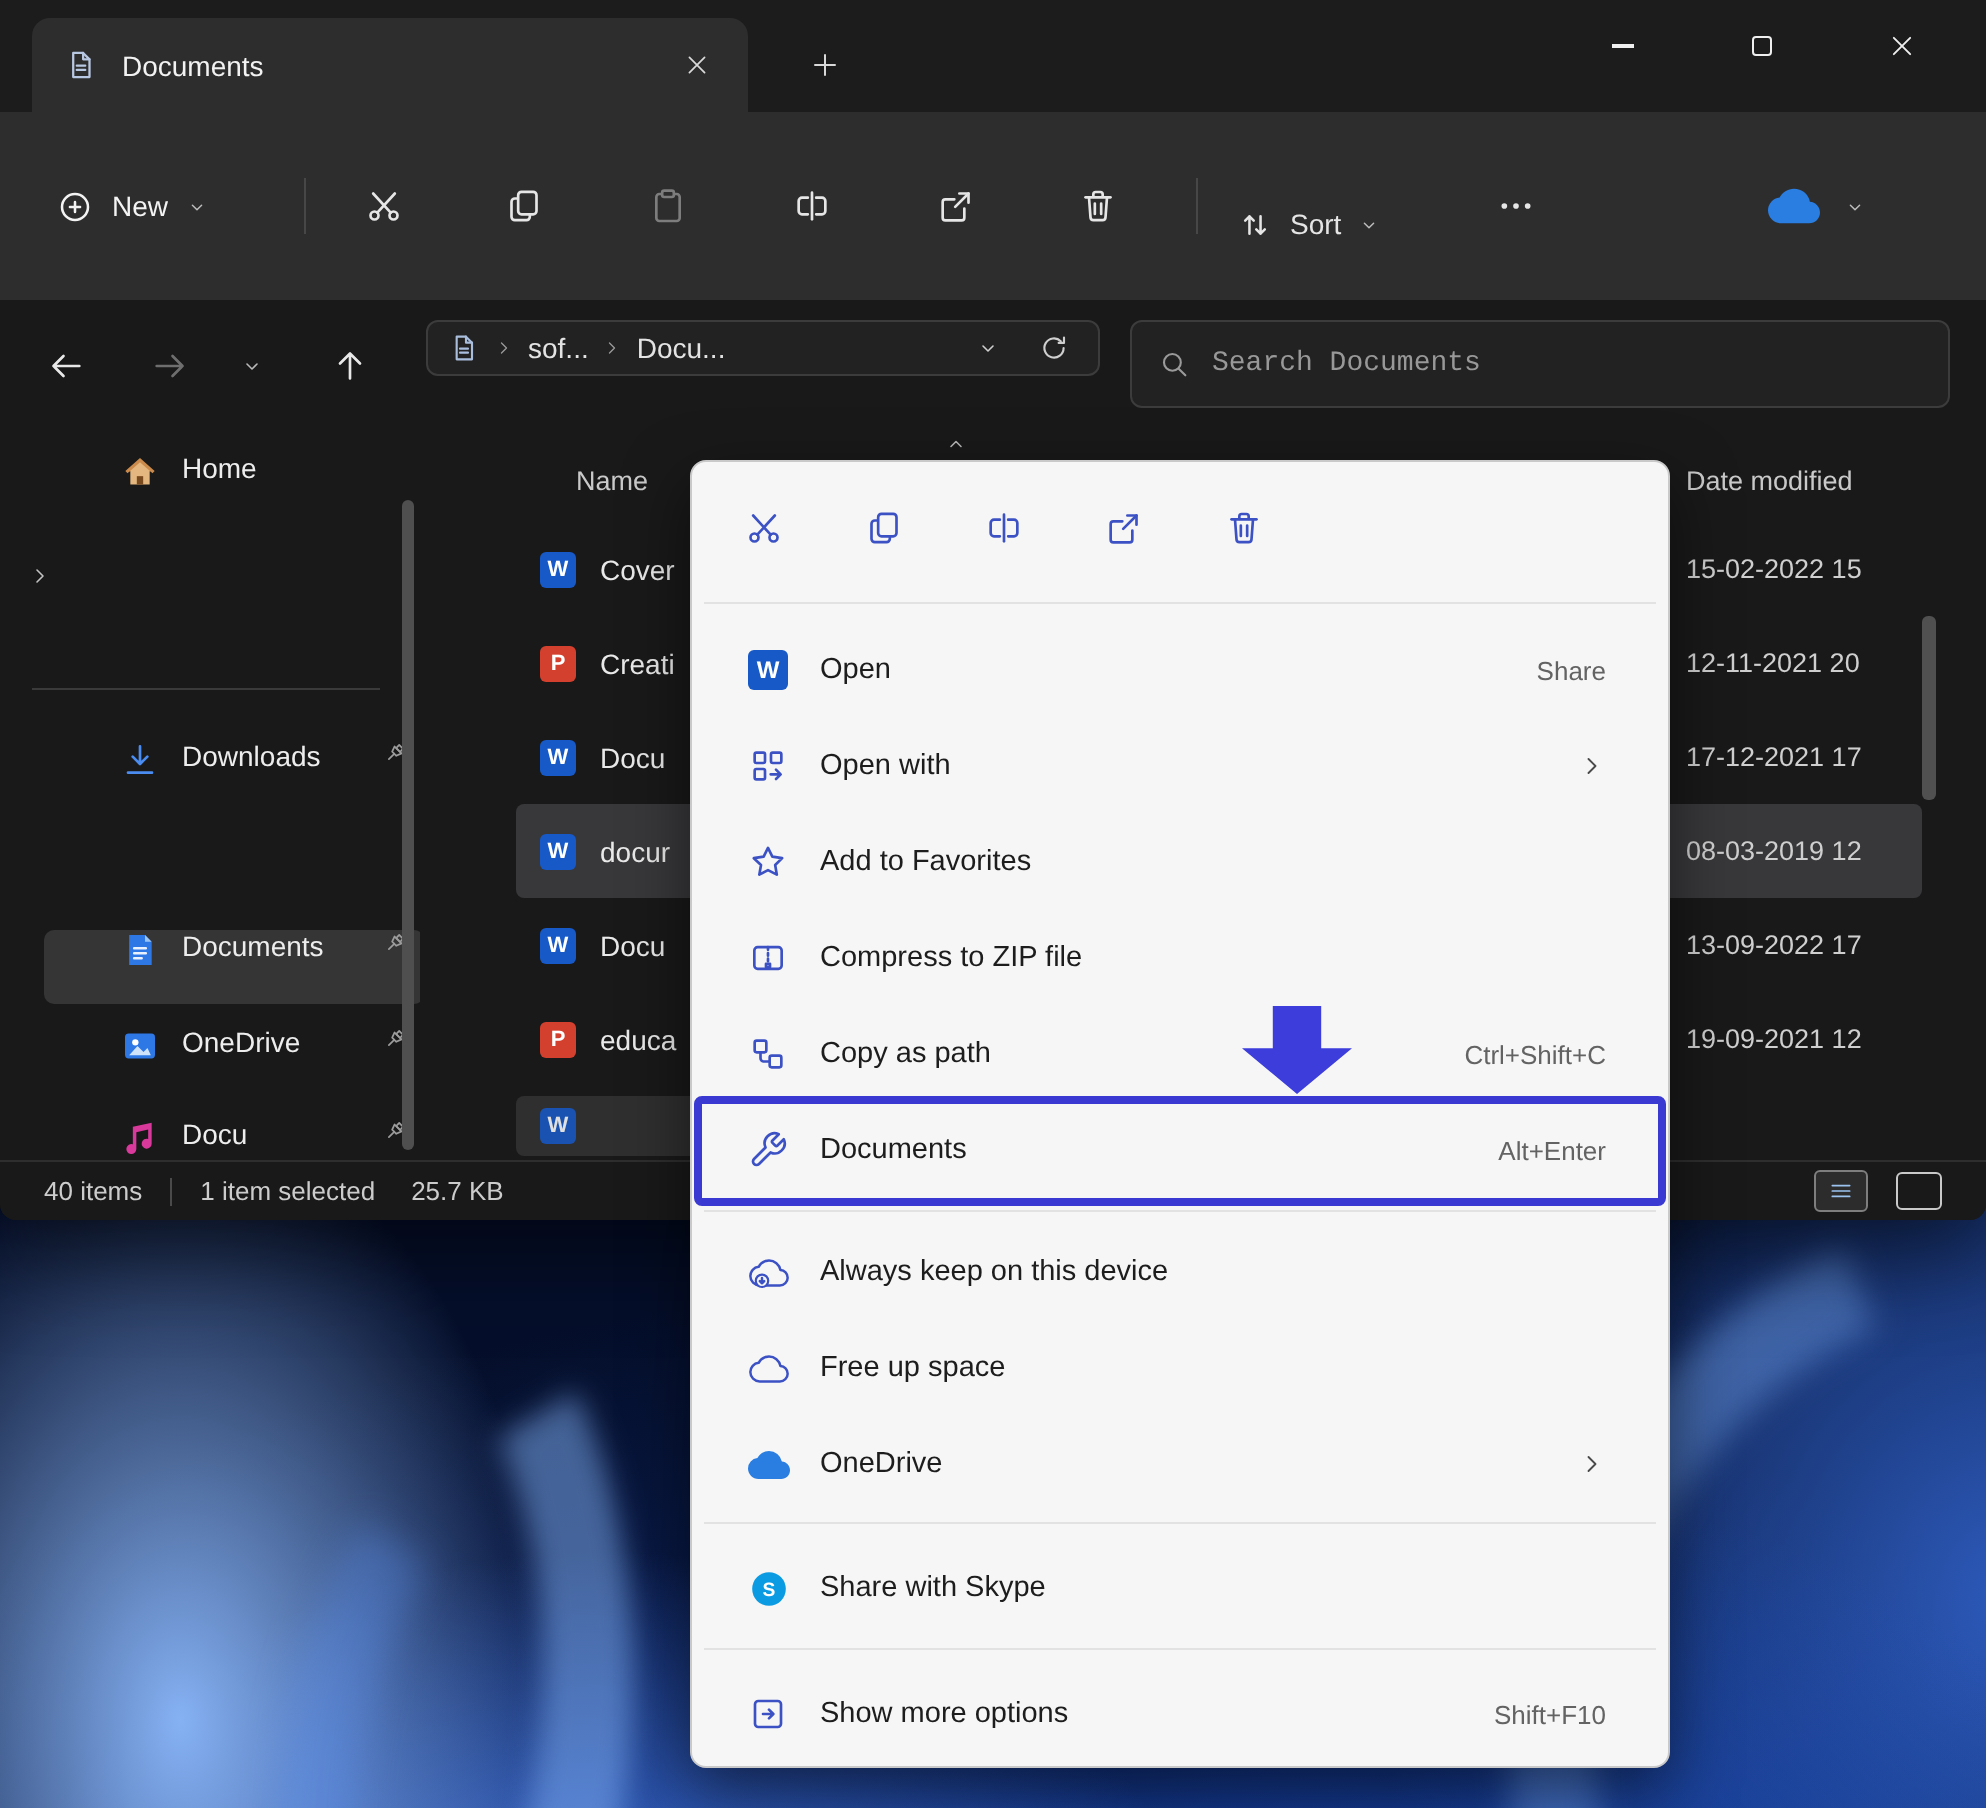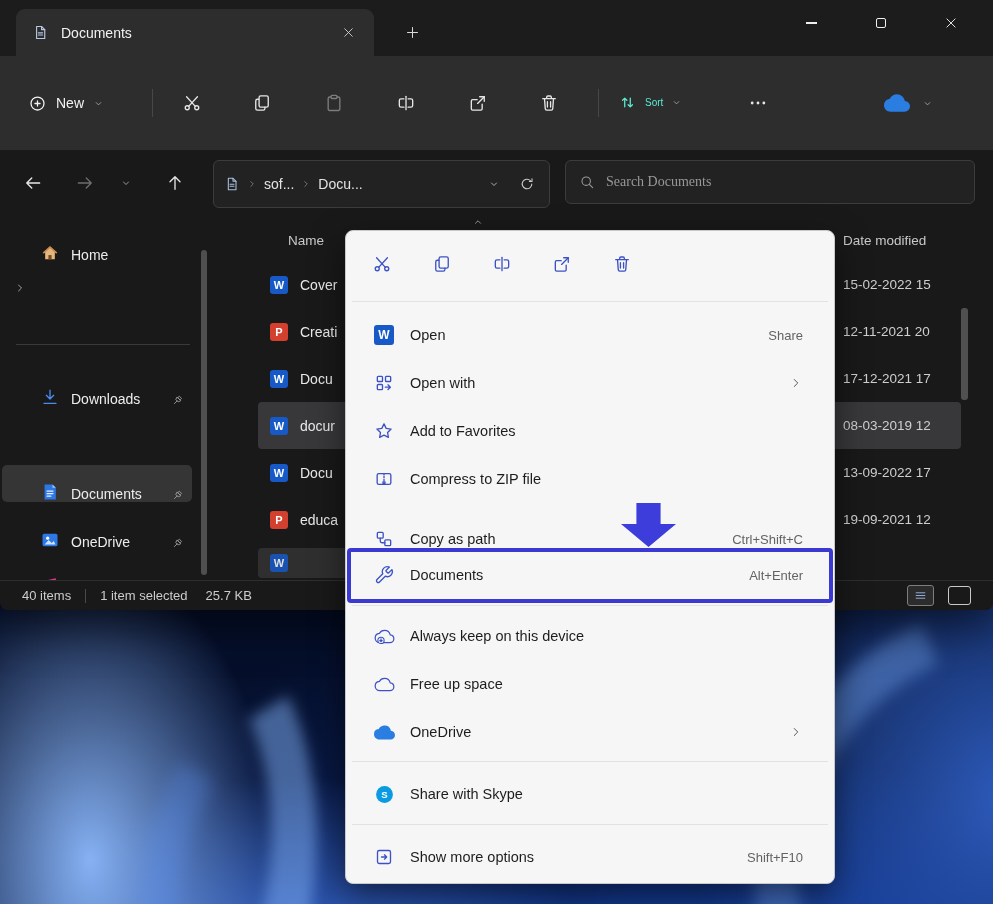--- a/index.html
+++ b/index.html
@@ -26,33 +26,33 @@
 .newtab{position:absolute;left:398px;top:18px}
 .cap{position:absolute;top:2px;width:46px;height:42px;display:flex;align-items:center;justify-content:center;color:#efefef}
 .cap.min{left:788px}.cap.max{left:858px}.cap.cls{left:928px}
 .minbar{width:11px;height:1.4px;background:#efefef}
 .maxbox{width:10px;height:10px;border:1.3px solid #efefef;border-radius:2px}
 
 .toolbar{position:absolute;top:56px;left:0;right:0;height:94px;background:#2d2d2d}
 .tb-new{position:absolute;left:18px;top:27px;height:40px;display:flex;align-items:center;gap:9px;padding:0 10px;color:#f3f3f3;font-size:14px;border-radius:4px}
 .tbi{position:absolute;top:27px;width:40px;height:40px;display:flex;align-items:center;justify-content:center;border-radius:4px;color:#e6e6e6}
 .tb-sep{position:absolute;top:33px;width:1px;height:28px;background:#474747}
-.tb-sort{position:absolute;left:612px;top:26px;height:40px;display:flex;align-items:center;gap:8px;color:#5eead4;font-size:10px;border-radius:4px;padding:0 6px}
+.tb-sort{position:absolute;left:612px;top:36px;height:40px;display:flex;align-items:center;gap:8px;color:#e5e5e5;font-size:14px;border-radius:4px;padding:0 6px}
 .tb-cloud{position:absolute;left:878px;top:27px;height:40px;display:flex;align-items:center;gap:12px;border-radius:4px;padding:0 6px}
 
 .navbar{position:absolute;top:150px;left:0;right:0;height:65px;background:#191919}
 .nvb{position:absolute;top:14px;width:38px;height:38px;display:flex;align-items:center;justify-content:center;border-radius:5px;color:#e8e8e8}
-.addr{position:absolute;left:213px;top:10px;width:337px;height:48px;background:#222;border:1px solid #3c3c3c;border-radius:6px;display:flex;align-items:center;padding:0 10px;gap:7px;color:#e3e3e3;font-size:14px}
+.addr{position:absolute;left:213px;top:10px;width:337px;height:28px;background:#222;border:1px solid #3c3c3c;border-radius:6px;display:flex;align-items:center;padding:0 10px;gap:7px;color:#e3e3e3;font-size:14px}
 .search{position:absolute;left:565px;top:10px;width:410px;height:44px;background:#222;border:1px solid #3c3c3c;border-radius:6px;display:flex;align-items:center;padding:0 13px;gap:11px;color:#9a9a9a}
-.search input{flex:1;background:transparent;border:0;outline:0;color:#cccccc;font-size:14px;font-family:Liberation Serif, serif}
+.search input{flex:1;background:transparent;border:0;outline:0;color:#cccccc;font-size:14px;font-family:Liberation Mono, monospace}
 .search input::placeholder{color:#989898}
 .crumb{white-space:nowrap}
 
 .sidebar{position:absolute;top:215px;left:0;width:210px;height:365px;overflow:hidden}
-.sit{position:absolute;left:2px;width:190px;height:37px;border-radius:5px;display:flex;align-items:flex-end;gap:11px;padding:0 8px 0 38px;color:#ededed;font-size:14px}
+.sit{position:absolute;left:22px;width:190px;height:37px;border-radius:5px;display:flex;align-items:flex-start;gap:11px;padding:0 8px 0 38px;color:#ededed;font-size:14px}
 .sit.sel{background:#353535}
 .sit .pin{margin-left:auto;display:flex}
 .side-chevron{position:absolute;left:14px;top:67px;color:#c2c2c2;display:flex}
 .sdiv{position:absolute;left:16px;right:20px;top:129px;height:1px;background:#3a3a3a}
 .sscroll{position:absolute;left:201px;top:35px;width:6px;height:325px;background:#4f4f4f;border-radius:3px}
 
 .main{position:absolute;top:215px;left:210px;right:0;height:365px;overflow:hidden;color:#e9e9e9}
 .colhdr{position:absolute;top:18px;font-size:13.5px;color:#c9c9c9}
 .sortcaret{position:absolute;left:262px;top:1px;color:#b5b5b5;display:flex}
 .frow{position:absolute;left:48px;right:32px;height:47px;display:flex;align-items:center;font-size:14px}
@@ -501,21 +501,21 @@
     <div class="citem" style="top:224px">
       <span class="cic">
           <svg class="sv" width="20" height="20" viewBox="0 0 24 24">
             <rect x="3.8" y="5.5" width="16.4" height="13" rx="2"></rect>
             <path d="M12 5.5v1.6M12 9v1.6M12 12.4V14"></path>
             <path d="M10.8 15.5h2.4v2h-2.4z"></path>
           </svg>
         </span>
       <span class="clab">Compress to ZIP file</span>
     </div>
-    <div class="citem" style="top:284px">
+    <div class="citem" style="top:272px">
       <span class="cic">
           <svg class="sv" width="20" height="20" viewBox="0 0 24 24">
             <rect x="4" y="4" width="7" height="7" rx="1.2"></rect>
             <rect x="13" y="13" width="7" height="7" rx="1.2"></rect>
             <path d="M7.5 11v3.5a2 2 0 0 0 2 2H13"></path>
           </svg>
         </span>
       <span class="clab">Copy as path</span>
       <span class="cshort">Ctrl+Shift+C</span>
     </div>

